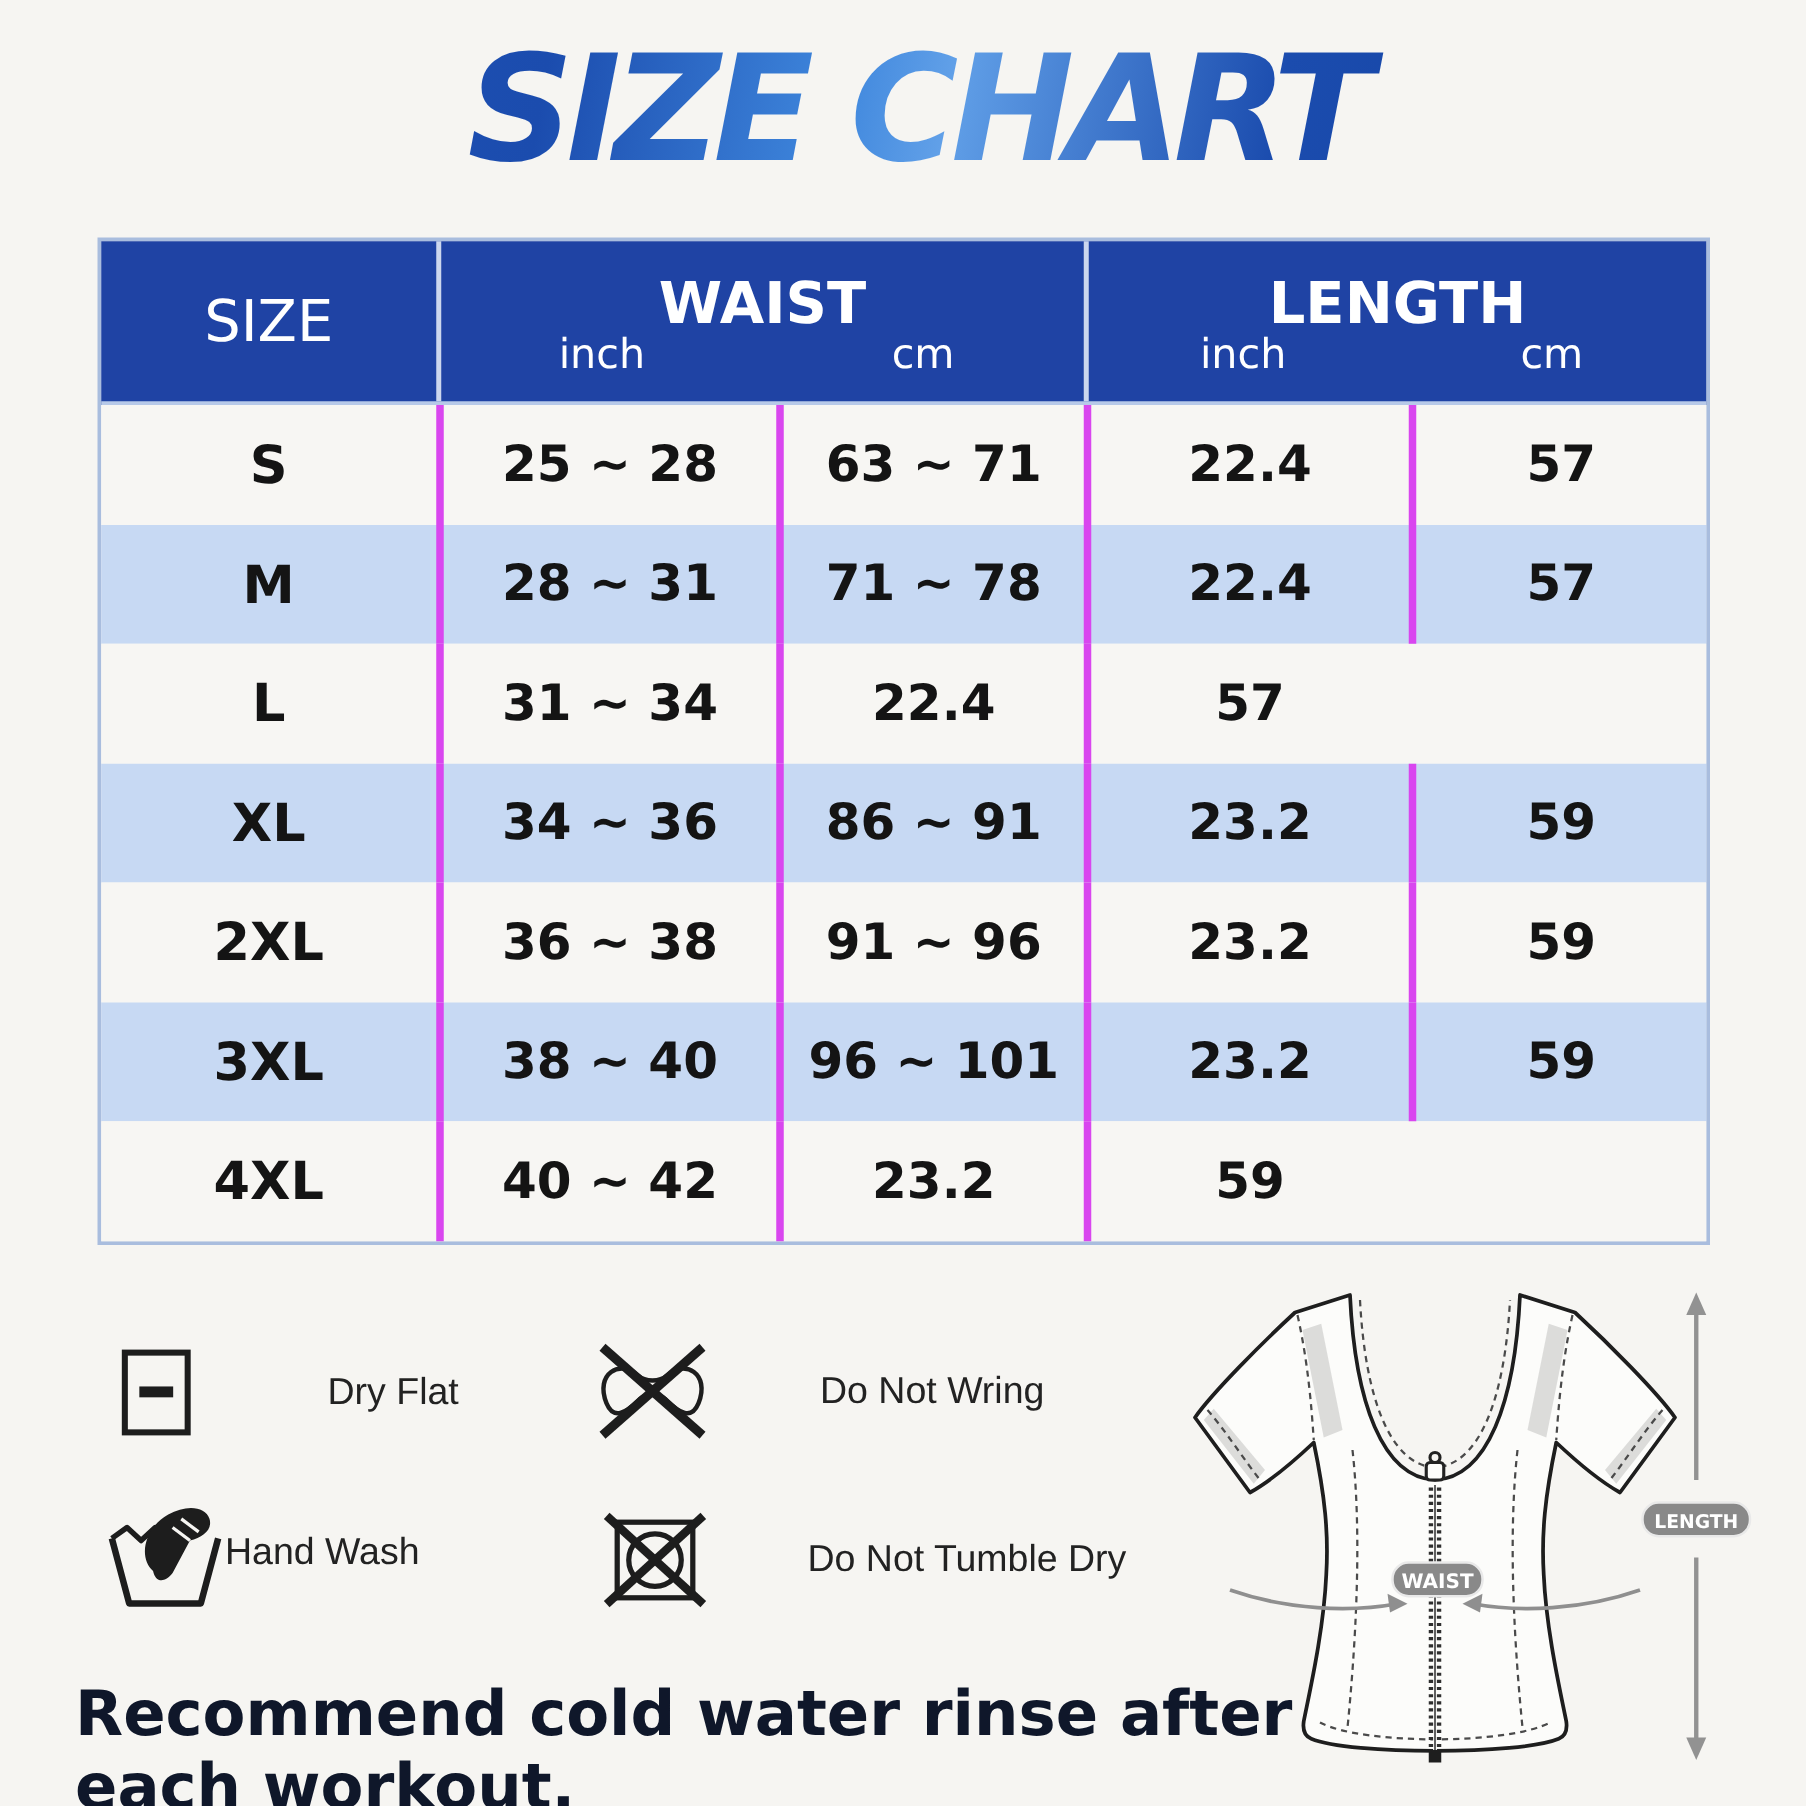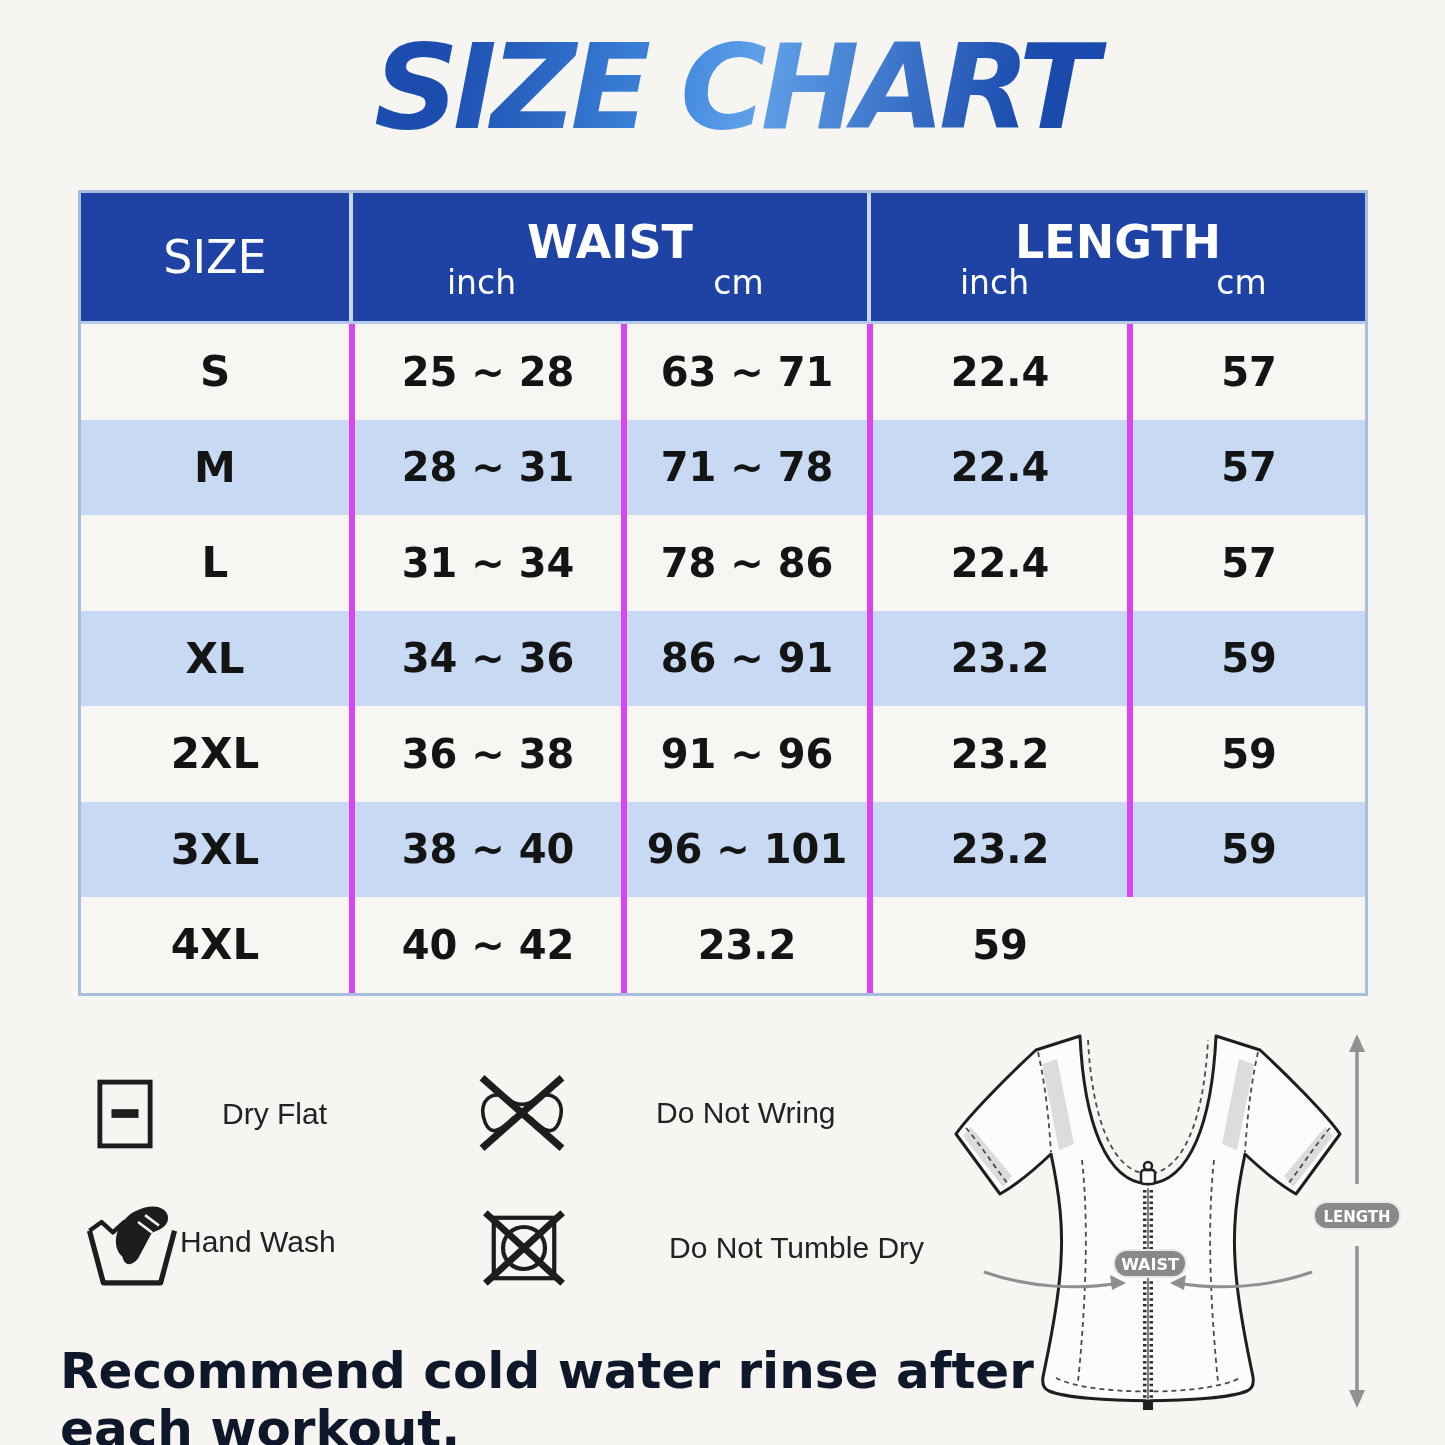--- a/index.html
+++ b/index.html
@@ -104,21 +104,20 @@
       <div class="tr alt">
         <div class="td td-size">M</div>
         <div class="td">28 ~ 31</div>
         <div class="td">71 ~ 78</div>
         <div class="td">22.4</div>
         <div class="td">57</div>
       </div>
       <div class="tr">
         <div class="td td-size">L</div>
         <div class="td">31 ~ 34</div>
-        <div class="td">78 ~ 86</div>
         <div class="td">22.4</div>
         <div class="td">57</div>
       </div>
       <div class="tr alt">
         <div class="td td-size">XL</div>
         <div class="td">34 ~ 36</div>
         <div class="td">86 ~ 91</div>
         <div class="td">23.2</div>
         <div class="td">59</div>
       </div>
@@ -147,21 +146,21 @@
 
   <div class="care">
 
     <div class="care-item" style="left:96px;top:1078px;">
       <span class="care-icon">
         <svg width="58" height="72" viewBox="0 0 60 74">
           <rect x="4" y="4" width="52" height="66" fill="none" stroke="#1d1d1d" stroke-width="5"></rect>
           <rect x="16" y="32" width="28" height="9" fill="#1d1d1d"></rect>
         </svg>
       </span>
-      <span class="care-label" style="margin-left:68px;">Dry Flat</span>
+      <span class="care-label" style="margin-left:108px;">Dry Flat</span>
     </div>
 
     <div class="care-item" style="left:474px;top:1072px;">
       <span class="care-icon">
         <svg width="96" height="82" viewBox="0 0 120 100">
           <path d="M14,62 C2,32 28,18 45,34 C53,41 67,41 75,34 C92,18 118,32 106,62 C99,79 87,72 73,58 C65,51 55,51 47,58 C33,72 21,79 14,62 Z" fill="none" stroke="#1d1d1d" stroke-width="4.5" stroke-linejoin="round"></path>
           <line x1="10" y1="6" x2="110" y2="94" stroke="#1d1d1d" stroke-width="9"></line>
           <line x1="110" y1="6" x2="10" y2="94" stroke="#1d1d1d" stroke-width="9"></line>
         </svg>
       </span>
@@ -183,21 +182,21 @@
 
     <div class="care-item" style="left:482px;top:1206px;">
       <span class="care-icon">
         <svg width="84" height="84" viewBox="0 0 100 100">
           <rect x="14" y="14" width="72" height="72" fill="none" stroke="#1d1d1d" stroke-width="5"></rect>
           <circle cx="50" cy="50" r="25" fill="none" stroke="#1d1d1d" stroke-width="5"></circle>
           <line x1="4" y1="8" x2="96" y2="92" stroke="#1d1d1d" stroke-width="8"></line>
           <line x1="96" y1="8" x2="4" y2="92" stroke="#1d1d1d" stroke-width="8"></line>
         </svg>
       </span>
-      <span class="care-label" style="margin-left:103px;">Do Not Tumble Dry</span>
+      <span class="care-label" style="margin-left:80px;">Do Not Tumble Dry</span>
     </div>
   </div>
 
   <div class="garment">
     <svg width="480" height="400" viewBox="0 0 480 400">
 
       <path d="M150,14 L106,28 C80,52 40,92 26,112 L70,172 C88,162 104,148 121,132
                C130,175 133,205 131,238 C129,282 118,330 113,355 C112,362 114,367 119,369
                C150,382 286,382 317,369 C322,367 324,362 323,355 C318,330 307,282 305,238
                C303,205 306,175 315,132 C332,148 348,162 366,172 L410,112

